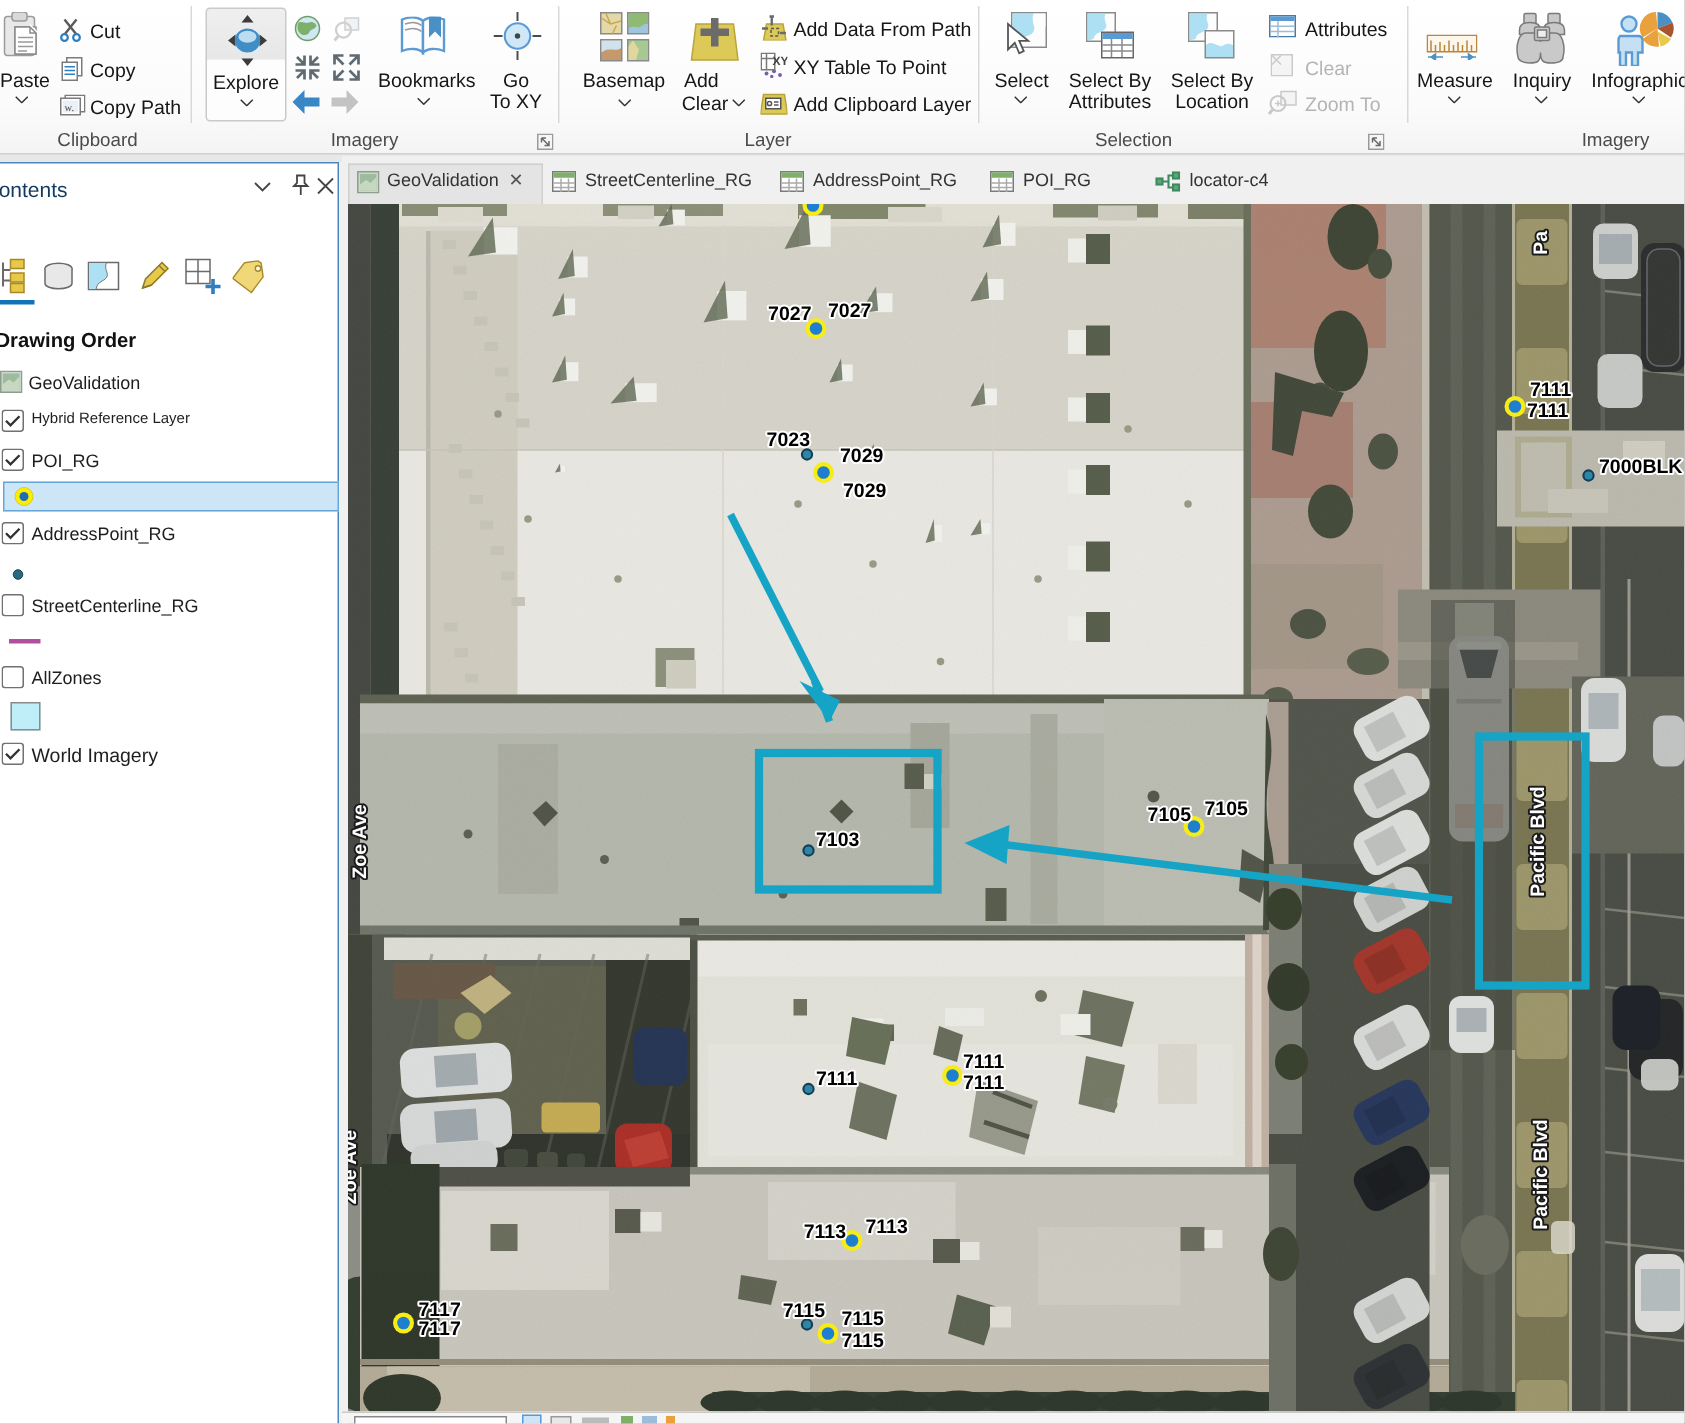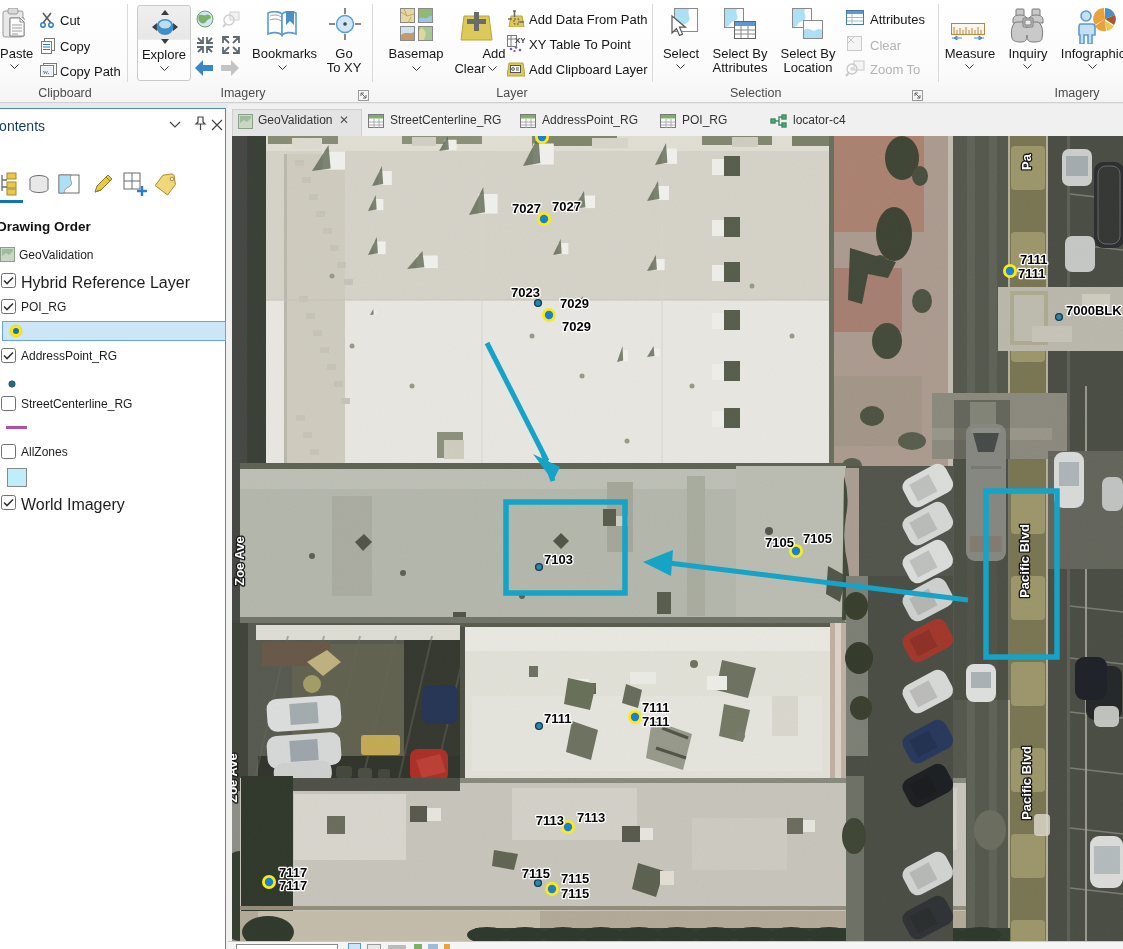--- a/index.html
+++ b/index.html
@@ -146,21 +146,21 @@
         </svg></div>
  <div class="ab lbl" style="left:386px;top:46px;width:60px;text-align:center">Basemap</div>
  <svg class="ab chev" style="left:412px;top:66px" viewBox="0 0 9 5">
         <path d="M0.5 0.5l4 4 4-4" fill="none" stroke="#333"></path>
       </svg>
 
  <div class="ab" style="left:460px;top:10px"><svg width="33" height="32" viewBox="0 0 33 32">
   <path d="M4 6h25l3 24H1z" fill="#ddc958" stroke="#b8a43a"></path>
   <path d="M14 2h5v7h7v5h-7v7h-5v-7H7V9h7z" fill="#6b6b6b"></path>
         </svg></div>
- <div class="ab lbl" style="left:474px;top:46px;width:40px;text-align:center">Add</div>
+ <div class="ab lbl" style="left:456px;top:46px;width:40px;text-align:left">Add</div>
  <div class="ab lbl" style="left:450px;top:61px;width:40px;text-align:center">Clear</div>
  <svg class="ab chev" style="left:488px;top:66px" viewBox="0 0 9 5">
         <path d="M0.5 0.5l4 4 4-4" fill="none" stroke="#333"></path>
       </svg>
 
  <div class="ab" style="left:507px;top:10px"><svg width="18" height="17" viewBox="0 0 18 17">
   <path d="M4 6h11l2 11H2z" fill="#ddc958" stroke="#b8a43a"></path>
           <path d="M6 1h3M7.5 1v6M1 9h4M13 12h4" stroke="#6b6b6b" stroke-width="1.6"></path>
           <rect x="7" y="9" width="5" height="5" fill="none" stroke="#555" stroke-dasharray="2 1.4"></rect>
         </svg></div>
@@ -413,21 +413,21 @@
           <rect x="0.5" y="0.5" width="14" height="14" fill="#cdd6cd" stroke="#8aa08a"></rect>
           <rect x="2" y="2" width="11" height="11" fill="#9dbb9d"></rect>
           <path d="M2 9l4-3 3 2 4-4v9H2z" fill="#c8d8c0"></path>
         </svg></div>
  <div class="ab" style="left:19px;top:139px;font-size:12px;color:#1e1e1e">GeoValidation</div>
 
  <div class="ab cb" style="left:1px;top:164px"><svg width="15" height="15" viewBox="0 0 15 15">
           <rect x="0.5" y="0.5" width="14" height="14" rx="2" fill="#fff" stroke="#707070"></rect>
           <path d="M3 7.5l3 3 6-6" fill="none" stroke="#333" stroke-width="1.6"></path>
         </svg></div>
- <div class="ab" style="left:21px;top:165px;font-size:16px;color:#1e1e1e">Hybrid Reference Layer</div>
+ <div class="ab" style="left:21px;top:165px;font-size:10px;color:#1e1e1e">Hybrid Reference Layer</div>
 
  <div class="ab" style="left:1px;top:190px"><svg width="15" height="15" viewBox="0 0 15 15">
           <rect x="0.5" y="0.5" width="14" height="14" rx="2" fill="#fff" stroke="#707070"></rect>
           <path d="M3 7.5l3 3 6-6" fill="none" stroke="#333" stroke-width="1.6"></path>
         </svg></div>
  <div class="ab" style="left:21px;top:191px;font-size:12px;color:#1e1e1e">POI_RG</div>
 
  <div class="ab" style="left:2px;top:212px;width:224px;height:20px;background:#cde6f7;border:1px solid #66a7d8"></div>
  <div class="ab" style="left:9px;top:215px"><svg width="14" height="14" viewBox="0 0 14 14">
           <circle cx="7" cy="7" r="6" fill="#ffed00" stroke="#d4c400" stroke-width=".5"></circle>
@@ -452,21 +452,21 @@
  <div class="ab" style="left:1px;top:335px"><svg width="15" height="15" viewBox="0 0 15 15">
           <rect x="0.5" y="0.5" width="14" height="14" rx="2" fill="#fff" stroke="#707070"></rect>
         </svg></div>
  <div class="ab" style="left:21px;top:336px;font-size:12px;color:#1e1e1e">AllZones</div>
  <div class="ab" style="left:7px;top:359px;width:20px;height:19px;background:#c0eef8;border:1px solid #8a8a8a"></div>
 
  <div class="ab" style="left:1px;top:386px"><svg width="15" height="15" viewBox="0 0 15 15">
           <rect x="0.5" y="0.5" width="14" height="14" rx="2" fill="#fff" stroke="#707070"></rect>
           <path d="M3 7.5l3 3 6-6" fill="none" stroke="#333" stroke-width="1.6"></path>
         </svg></div>
- <div class="ab" style="left:21px;top:387px;font-size:16px;color:#1e1e1e">World Imagery</div>
+ <div class="ab" style="left:21px;top:387px;font-size:13px;color:#1e1e1e">World Imagery</div>
 </div>
 
 <div class="ab" style="left:226px;top:108px;width:6px;height:841px;background:#f0f0f0"></div>
 
 <div class="ab" id="map" style="left:232px;top:136px;width:891px;height:805px;overflow:hidden">
 <svg width="891" height="805" viewBox="0 0 891 805" style="position:absolute;left:0;top:0">
         <defs>
           <filter id="nz" x="0" y="0" width="100%" height="100%">
             <feTurbulence type="fractalNoise" baseFrequency="0.9" numOctaves="2" result="n"></feTurbulence>
             <feColorMatrix in="n" type="matrix" values="0 0 0 0 0.5  0 0 0 0 0.5  0 0 0 0 0.47  0 0 0 0.6 0"></feColorMatrix>

